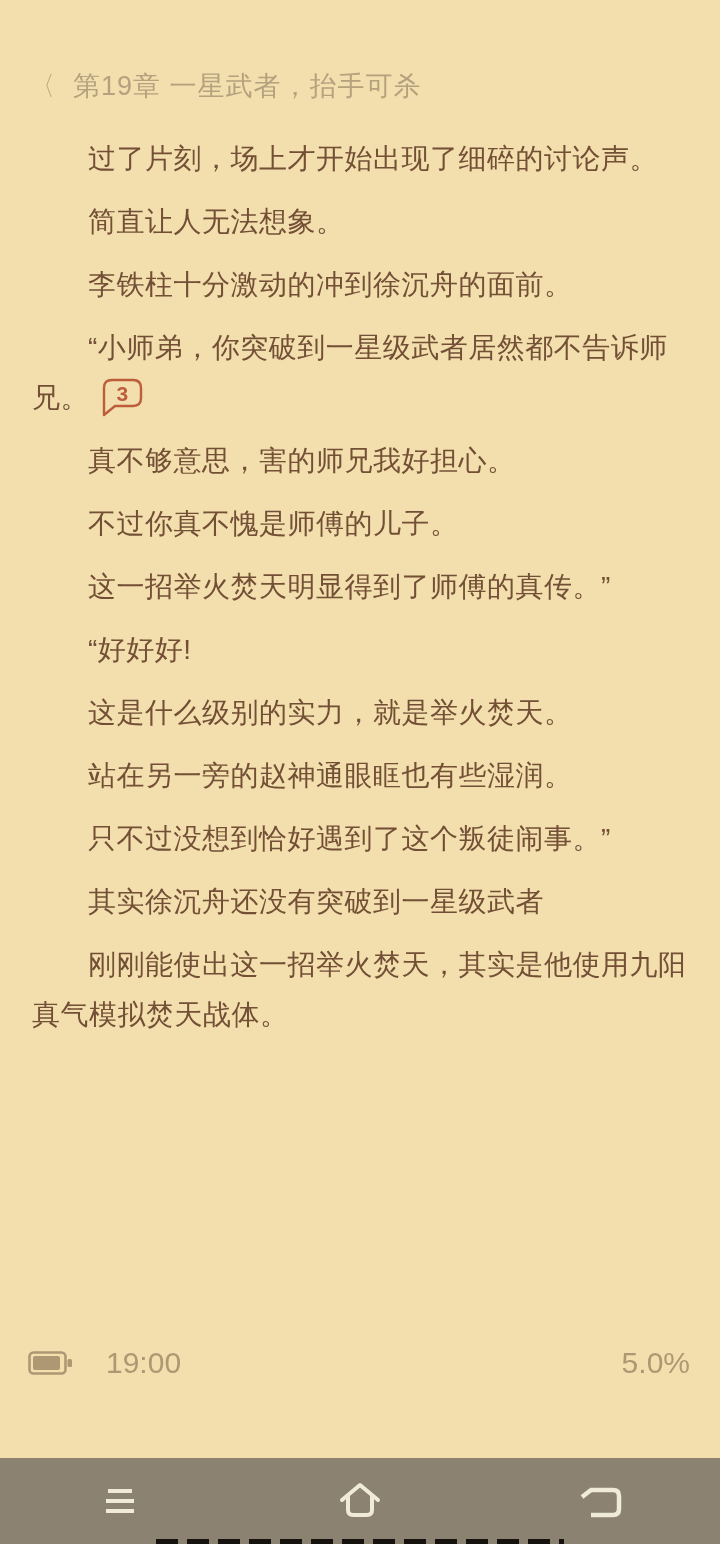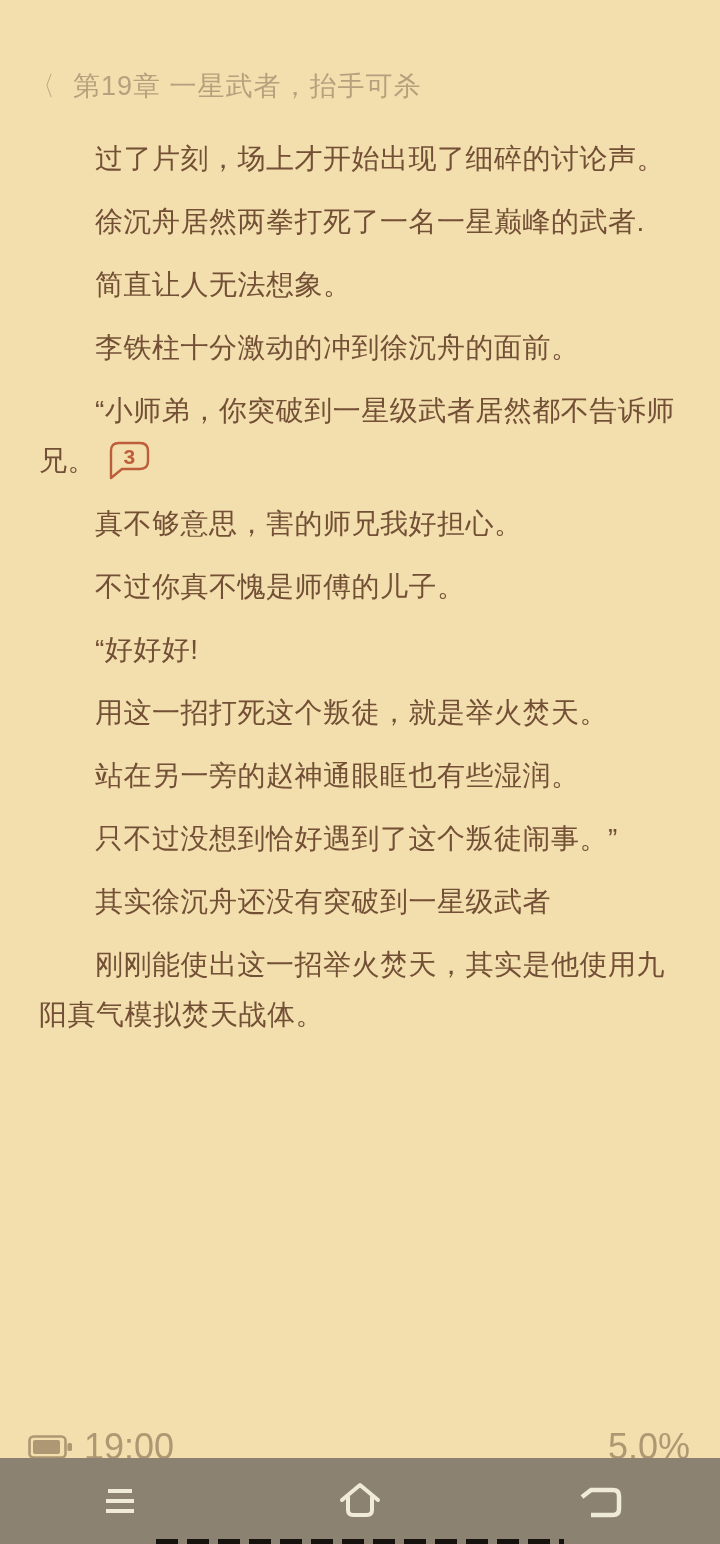--- a/index.html
+++ b/index.html
@@ -15,29 +15,29 @@
     font-size:27px;color:#b5a17e;
   }
   .back-chev{font-size:27px;line-height:1;transform:scaleX(.8);}
   .chap-title{letter-spacing:1px;white-space:nowrap;text-align:right;}
   
   .content{
     position:absolute;top:134px;left:0;right:0;height:1270px;
     padding:0 31px;box-sizing:border-box;overflow:hidden;
     font-size:28px;line-height:50px;color:#734f36;letter-spacing:.5px;
   }
-  .para{margin:0 0 13px 8px;text-indent:2em;}
+  .para{margin:0 0 13px 1px;text-indent:2em;}
   .badge{display:inline-block;margin-left:10px;text-indent:0;}
   .badge svg{vertical-align:-10px;}
   .badge text{font-family:"Liberation Sans","DejaVu Sans",sans-serif;font-weight:bold;}
   
   .statusbar{
-    position:absolute;left:28px;right:30px;top:1424px;height:46px;
+    position:absolute;left:28px;right:30px;top:1340px;height:46px;
     display:flex;align-items:center;
-    font-size:36px;color:#ae9873;
+    font-size:30px;color:#ae9873;gap:22px;
   }
   .battery{display:inline-flex;margin-right:10px;}
   .sb-spacer{flex:1;}
   
   .navbar{
     position:absolute;left:0;right:0;top:1458px;height:86px;
     background:#8b8272;display:flex;
   }
   .navbtn{flex:1;display:flex;align-items:center;justify-content:center;cursor:pointer;}
   .navbtn svg{display:block;}
@@ -52,31 +52,31 @@
 
 <div class="screen">
 
   <div class="chap-header">
     <span class="back-chev">〈</span>
     <span class="chap-title">第19章 一星武者，抬手可杀</span>
   </div>
 
   <div class="content" id="paragraphs">
       <p class="para"><span>过了片刻，场上才开始出现了细碎的讨论声。</span></p>
-      <p class="para"><span>徐沉舟居然两拳打死了一名一星巅峰的武者.</span></p>
       <p class="para"><span>简直让人无法想象。</span></p>
       <p class="para"><span>李铁柱十分激动的冲到徐沉舟的面前。</span></p>
       <p class="para"><span>“小师弟，你突破到一星级武者居然都不告诉师兄。</span><span class="badge"><svg width="45" height="39" viewBox="0 0 45 39">
             <path d="M13 2 H34 Q42 2 42 10 V20 Q42 28 34 28 H16 L5 37 V10 Q5 2 13 2 Z" fill="none" stroke="#bd5d3a" stroke-width="2.4" stroke-linejoin="round"></path>
             <text x="23.5" y="22.5" text-anchor="middle" font-size="21" fill="#bd5d3a">3</text>
           </svg></span></p>
       <p class="para"><span>真不够意思，害的师兄我好担心。</span></p>
       <p class="para"><span>不过你真不愧是师傅的儿子。</span></p>
+      <p class="para"><span>这一招举火焚天明显得到了师傅的真传。”</span></p>
       <p class="para"><span>“好好好!</span></p>
-      <p class="para"><span>用这一招打死这个叛徒，就是举火焚天。</span></p>
+      <p class="para"><span>这是什么级别的实力，就是举火焚天。</span></p>
       <p class="para"><span>站在另一旁的赵神通眼眶也有些湿润。</span></p>
       <p class="para"><span>只不过没想到恰好遇到了这个叛徒闹事。”</span></p>
       <p class="para"><span>其实徐沉舟还没有突破到一星级武者</span></p>
       <p class="para"><span>刚刚能使出这一招举火焚天，其实是他使用九阳真气模拟焚天战体。</span></p>
     </div>
 
   <div class="statusbar">
     <span class="battery">
       <svg width="46" height="28" viewBox="0 0 46 28">
         <rect x="1.5" y="3.5" width="36" height="21" rx="4" fill="none" stroke="#ae9873" stroke-width="2.6"></rect>

